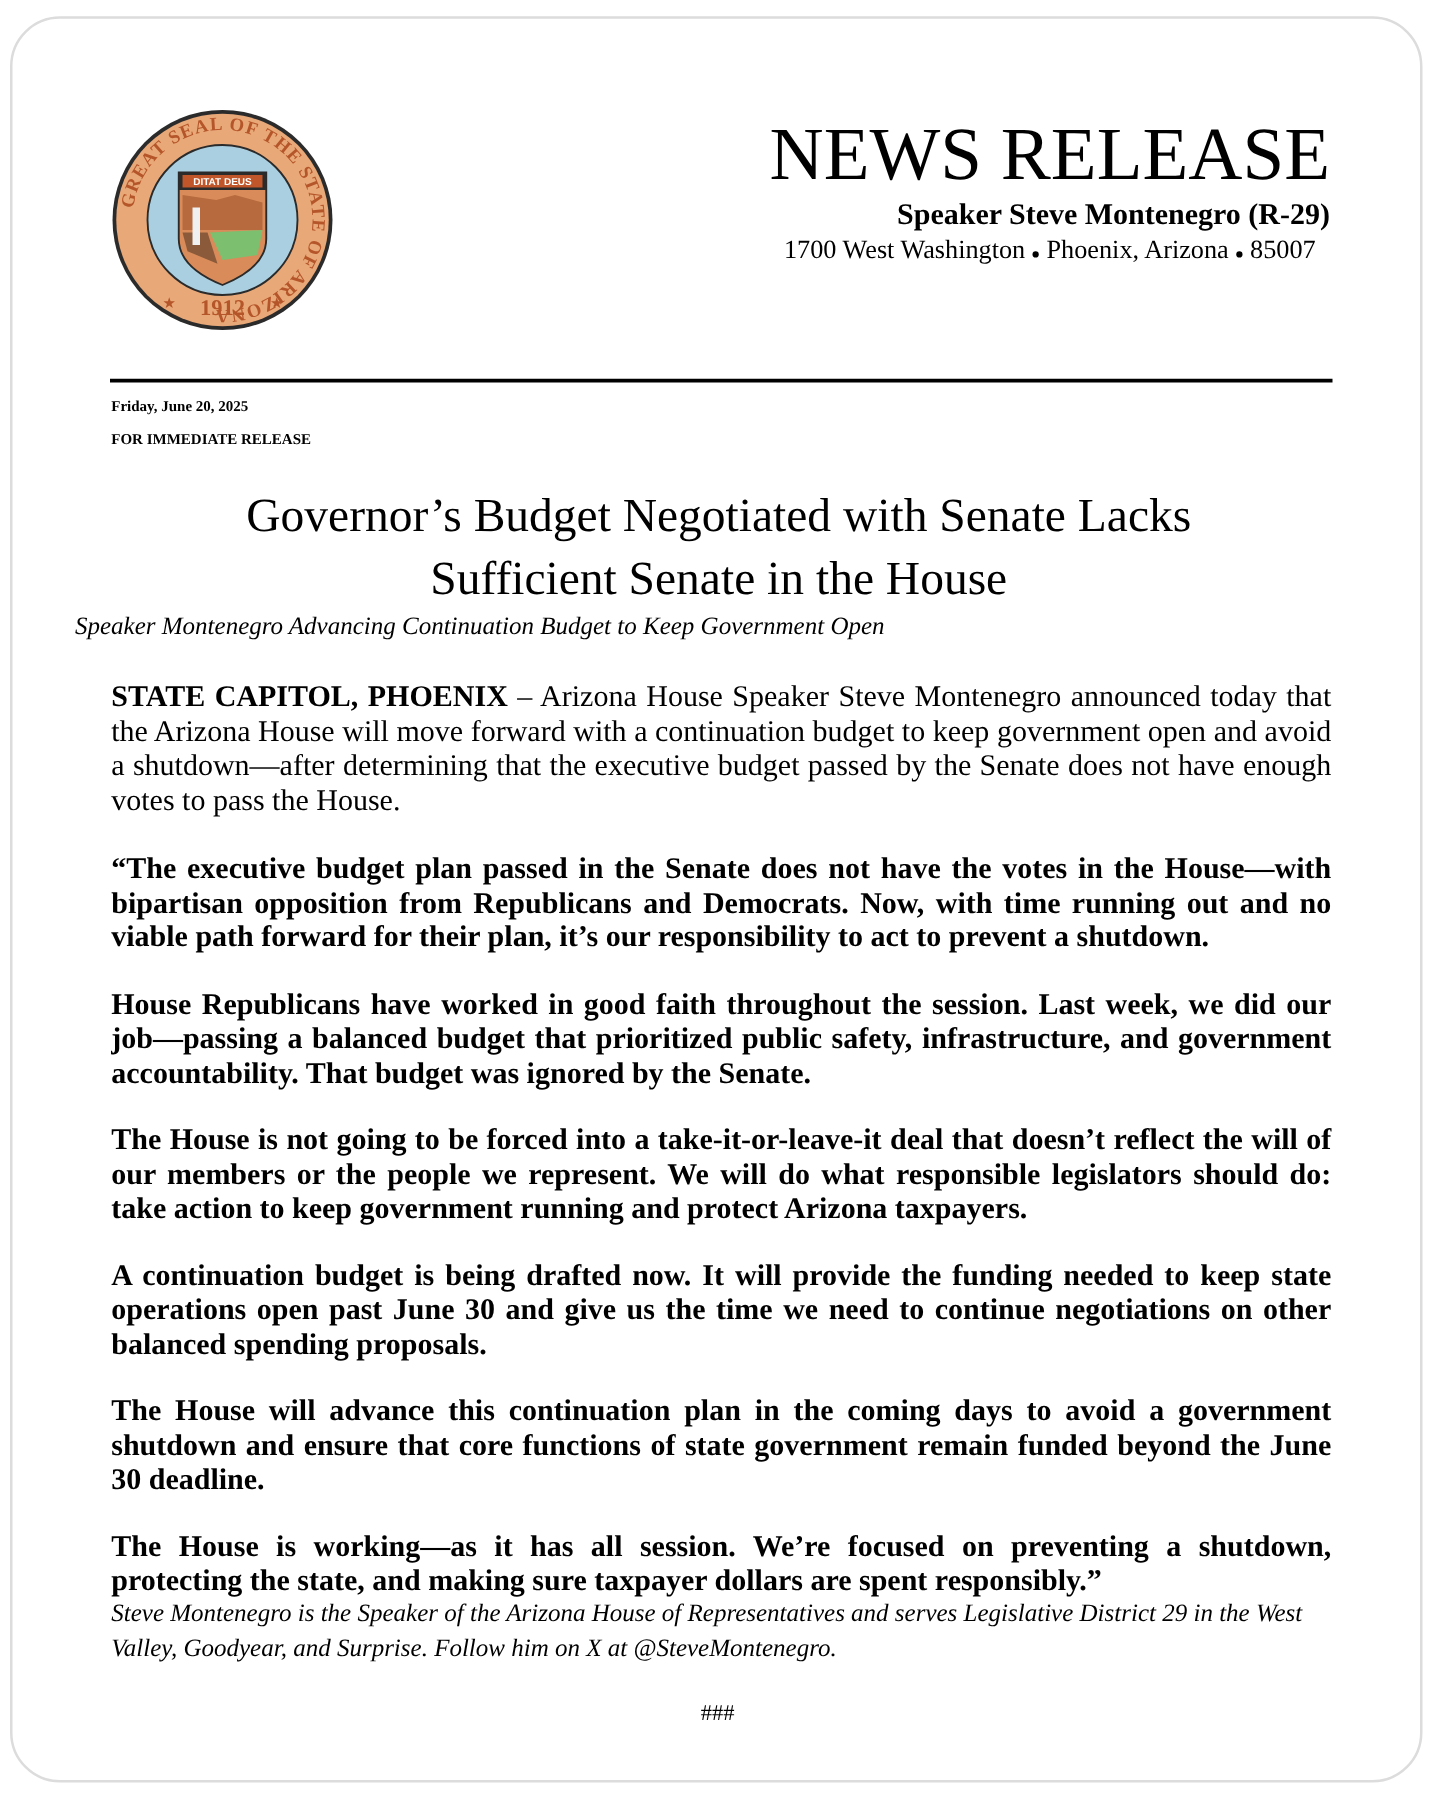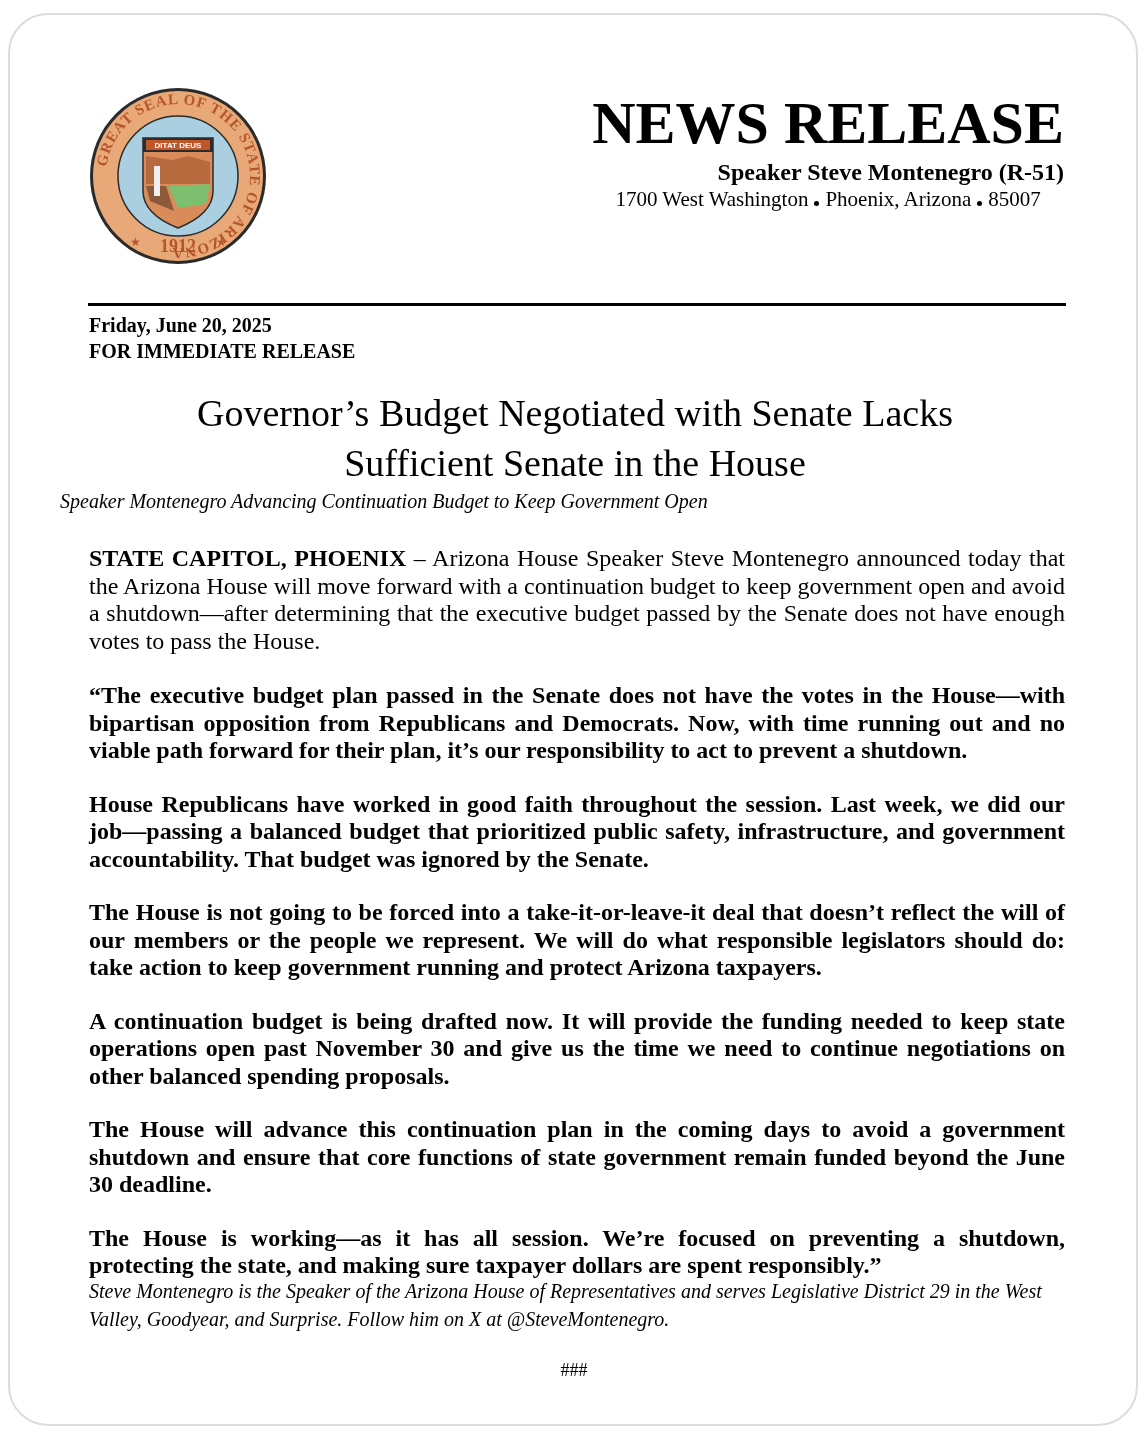--- a/index.html
+++ b/index.html
@@ -7,29 +7,29 @@
     .card {
       position: absolute; left: 8px; top: 13px; width: 1130px; height: 1413px;
       border: 2px solid #dcdcdc; border-radius: 40px; background: #fff; box-sizing: border-box;
     }
     .doc { position: absolute; left: 0; top: 0; width: 1148px; height: 1438px;
       font-family: "Liberation Serif", "DejaVu Serif", serif; color: #000; }
 
     .seal { position: absolute; left: 88px; top: 86px; width: 180px; height: 180px; }
 
     .masthead { position: absolute; right: 84px; top: 88px; text-align: right; }
-    .mast-title { font-size: 60px; font-weight: bold; line-height: 70px; letter-spacing: 0px; }
+    .mast-title { font-size: 60px; font-weight: normal; line-height: 70px; letter-spacing: 0px; }
     .mast-org { font-size: 27px; font-weight: bold; line-height: 30px; margin-top: 26px; }
     .mast-speaker { font-size: 24px; font-weight: bold; line-height: 28px; margin-top: 0px; }
     .mast-addr { font-size: 21px; line-height: 26px; text-align: center; }
     .dot { display: inline-block; width: 5px; height: 5px; border-radius: 50%; background: #000; vertical-align: middle; margin: 0 6px 0 6px; position: relative; top: 2px; }
 
     .rule { position: absolute; left: 88px; top: 303px; width: 978px; height: 3px; background: #000; }
 
-    .dateline { position: absolute; left: 89px; top: 312px; font-size: 20px; font-weight: bold; line-height: 26px; }
+    .dateline { position: absolute; left: 89px; top: 312px; font-size: 12px; font-weight: bold; line-height: 26px; }
 
     .headline { position: absolute; left: 60px; width: 1030px; top: 388px; text-align: center;
       font-size: 38px; line-height: 50px; font-family: Liberation Serif, serif; }
     .subhead { position: absolute; left: 60px; width: 1030px; top: 486px; text-align: left;
       font-size: 20px; font-style: italic; line-height: 30px; }
 
     .body { position: absolute; left: 89px; width: 976px; top: 545px; font-size: 24px; line-height: 27.5px; text-align: justify; }
     .body p { margin: 0 0 26px 0; }
     .bold { font-weight: bold; }
     .para1 { margin-bottom: 27px !important; }
@@ -62,21 +62,21 @@
     <path d="M 80 100 L 122 98 L 118 118 L 90 122 Z" fill="#7cbf6e"></path>
     <path d="M 58 100 L 78 100 L 86 125 L 62 115 Z" fill="#8a5a3a"></path>
     <rect x="66" y="80" width="6" height="30" fill="#f0f0f0"></rect>
     <text x="90" y="166" text-anchor="middle" font-family="Liberation Serif, serif" font-size="18" font-weight="bold" fill="#b5562a">1912</text>
     <text x="42" y="160" font-size="12" fill="#b5562a">★</text>
     <text x="128" y="160" font-size="12" fill="#b5562a">★</text>
   </svg>
 
   <div class="masthead">
     <div class="mast-title">NEWS RELEASE</div>
-    <div class="mast-speaker">Speaker Steve Montenegro (R-51)</div>
+    <div class="mast-speaker">Speaker Steve Montenegro (R-29)</div>
     <div class="mast-addr">
       <span>1700 West Washington</span><span class="dot"></span><span>Phoenix, Arizona</span><span class="dot"></span><span>85007</span>
     </div>
   </div>
 
   <div class="rule"></div>
 
   <div class="dateline">
     <div>Friday, June 20, 2025</div>
     <div>FOR IMMEDIATE RELEASE</div>
@@ -86,21 +86,21 @@
     <div>Governor’s Budget Negotiated with Senate Lacks</div>
     <div>Sufficient Senate in the House</div>
   </div>
   <div class="subhead">Speaker Montenegro Advancing Continuation Budget to Keep Government Open</div>
 
   <div class="body">
     <p class="para1"><span class="bold">STATE CAPITOL, PHOENIX</span><span> – Arizona House Speaker Steve Montenegro announced today that the Arizona House will move forward with a continuation budget to keep government open and avoid a shutdown—after determining that the executive budget passed by the Senate does not have enough votes to pass the House.</span></p>
     <p class="bold">“The executive budget plan passed in the Senate does not have the votes in the House—with bipartisan opposition from Republicans and Democrats. Now, with time running out and no viable path forward for their plan, it’s our responsibility to act to prevent a shutdown.</p>
     <p class="bold">House Republicans have worked in good faith throughout the session. Last week, we did our job—passing a balanced budget that prioritized public safety, infrastructure, and government accountability. That budget was ignored by the Senate.</p>
     <p class="bold">The House is not going to be forced into a take-it-or-leave-it deal that doesn’t reflect the will of our members or the people we represent. We will do what responsible legislators should do: take action to keep government running and protect Arizona taxpayers.</p>
-    <p class="bold">A continuation budget is being drafted now. It will provide the funding needed to keep state operations open past November 30 and give us the time we need to continue negotiations on other balanced spending proposals.</p>
+    <p class="bold">A continuation budget is being drafted now. It will provide the funding needed to keep state operations open past June 30 and give us the time we need to continue negotiations on other balanced spending proposals.</p>
     <p class="bold">The House will advance this continuation plan in the coming days to avoid a government shutdown and ensure that core functions of state government remain funded beyond the June 30 deadline.</p>
     <p class="bold">The House is working—as it has all session. We’re focused on preventing a shutdown, protecting the state, and making sure taxpayer dollars are spent responsibly.”</p>
   </div>
 
   <div class="bio">Steve Montenegro is the Speaker of the Arizona House of Representatives and serves Legislative District 29 in the West Valley, Goodyear, and Surprise. Follow him on X at @SteveMontenegro.</div>
 
   <div class="endmark">###</div>
 </div>
 
 </body></html>

